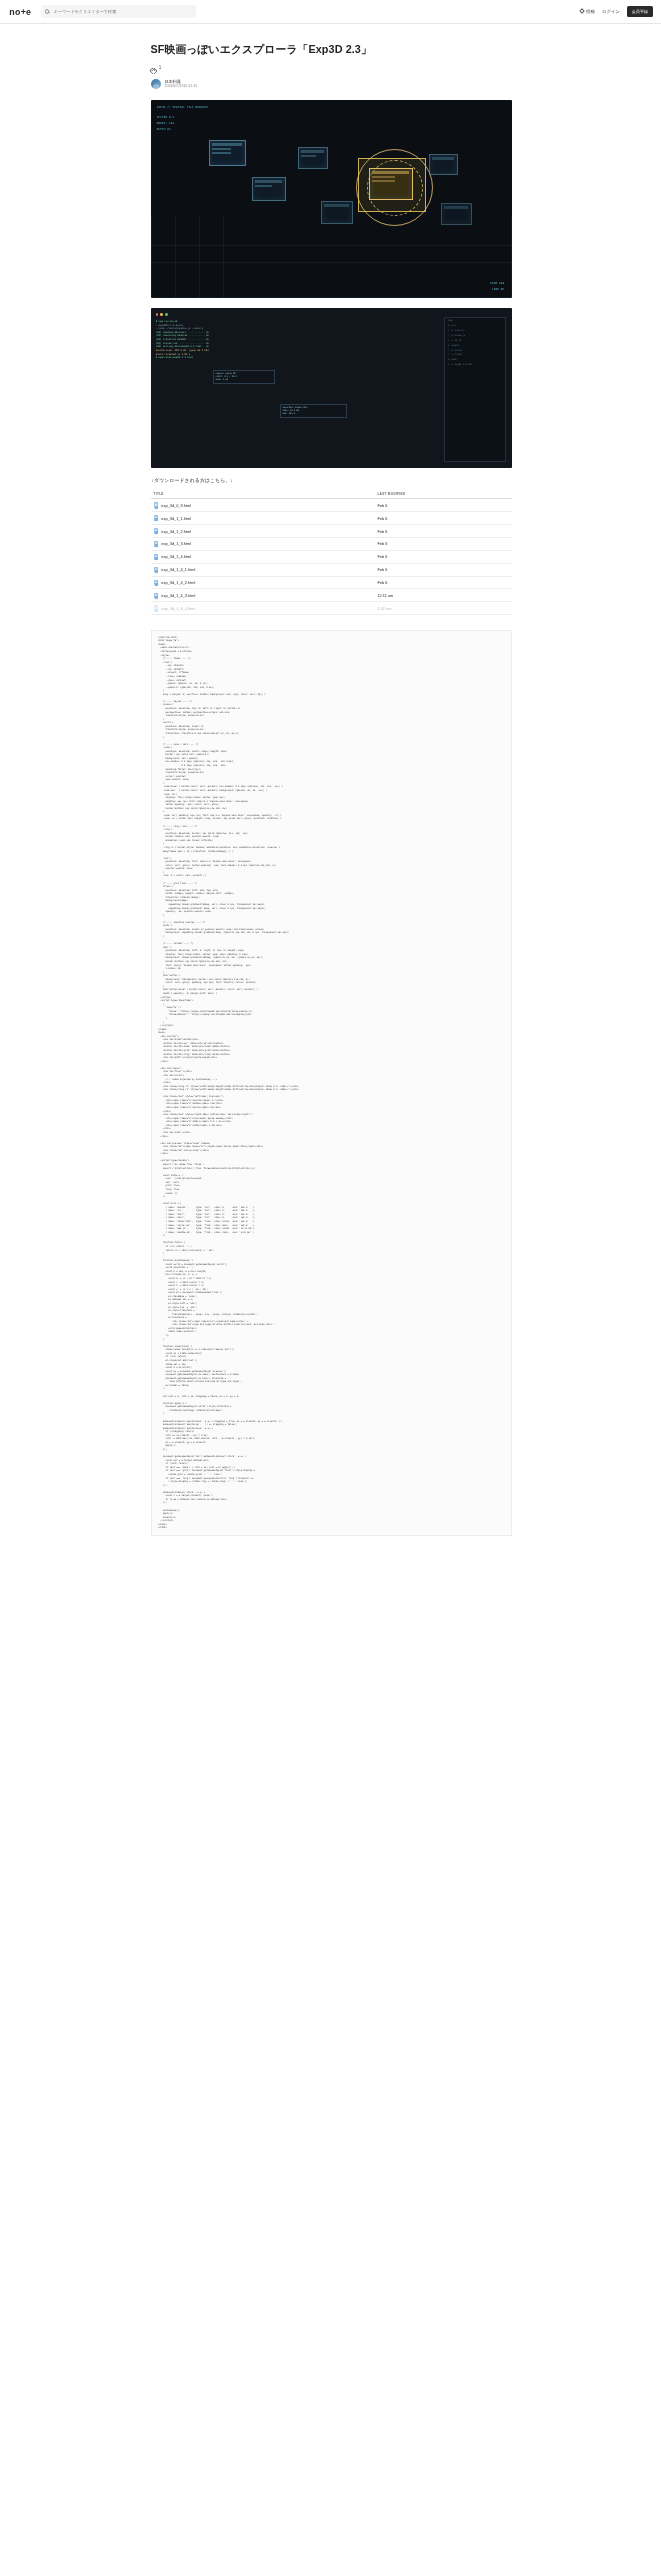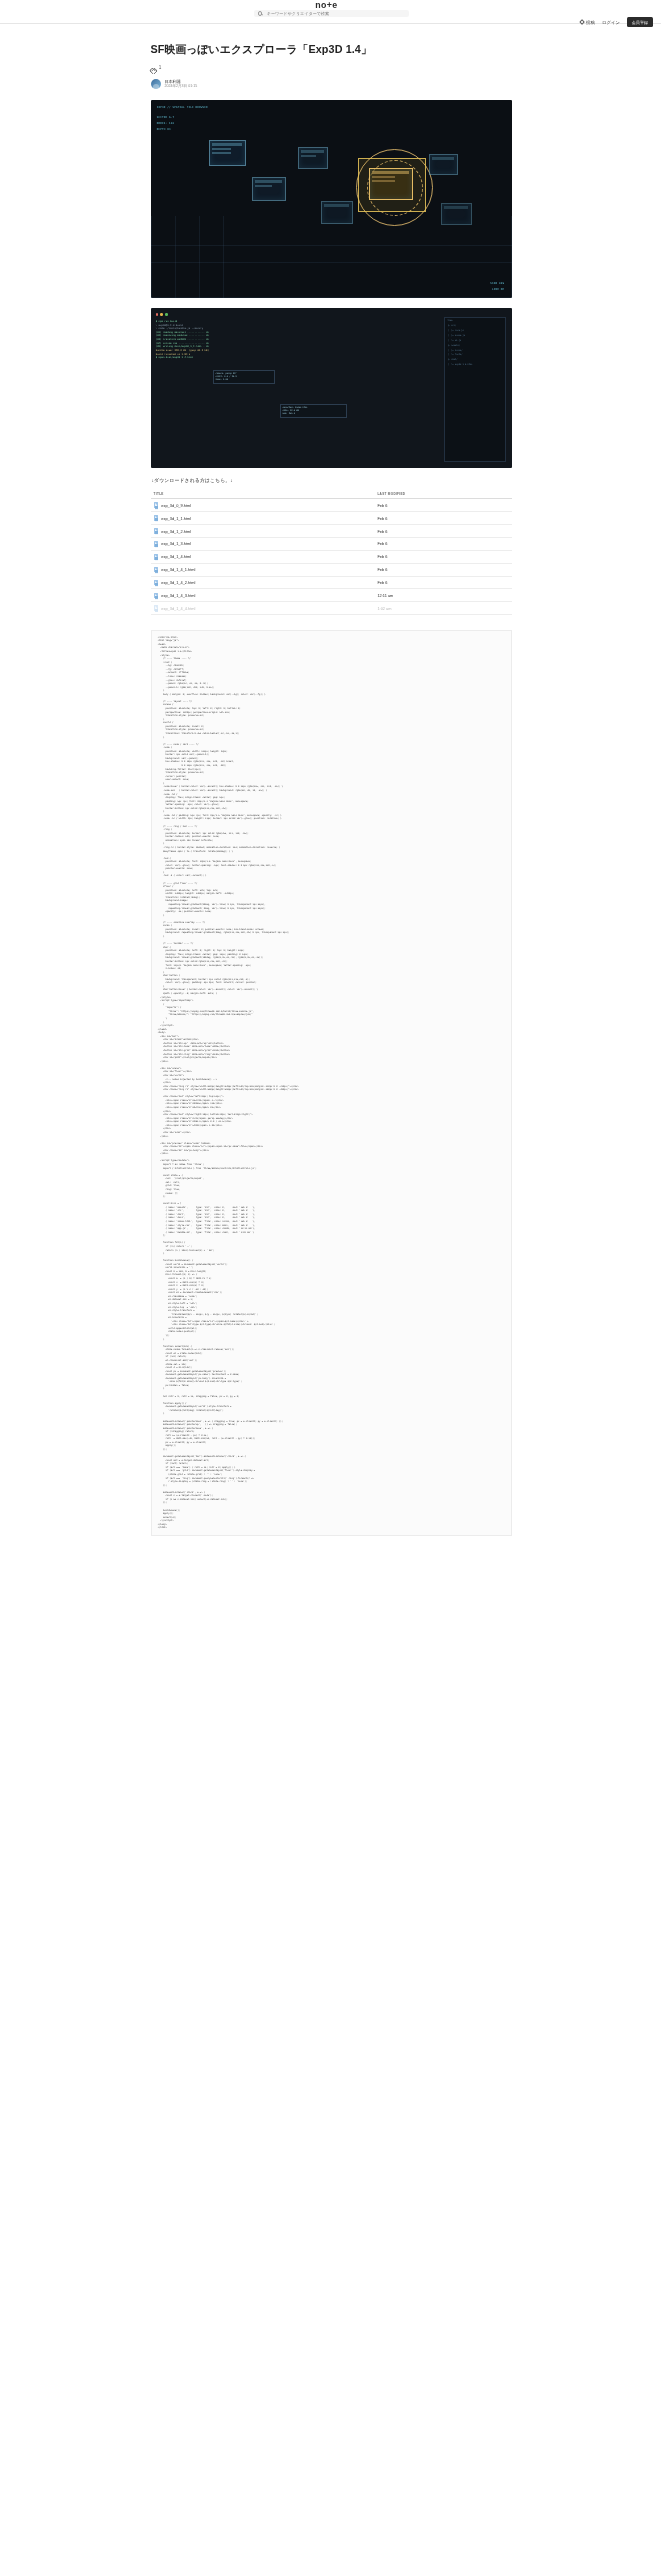--- a/index.html
+++ b/index.html
@@ -15,21 +15,20 @@
 
   
   .site-header {
     height: 24px;
     border-bottom: 0.5px solid #e6e6e6;
     display: flex;
     align-items: center;
     padding: 0 9.3px;
     background: #fff;
     position: relative;
-    flex-direction: column;
   }
   .logo {
     font-size: 8.8px;
     font-weight: 700;
     letter-spacing: 0.3px;
     color: #2c2c2c;
     margin-right: 9.3px;
     font-family: "Liberation Sans", sans-serif;
   }
   .search-box {
@@ -316,21 +315,21 @@
     </a>
     <a class="header-link">
       <span>ログイン</span>
     </a>
     <button class="btn-primary">会員登録</button>
   </div>
 </div>
 
 <div class="article">
 
-  <h1 class="article-title">SF映画っぽいエクスプローラ「Exp3D 1.4」</h1>
+  <h1 class="article-title">SF映画っぽいエクスプローラ「Exp3D 2.3」</h1>
 
   <div class="meta-row">
     <span class="heart-icon"></span>
     <span class="like-count">1</span>
   </div>
 
   <div class="author-row">
     <div class="avatar"></div>
     <div>
       <div class="author-name">日本利器</div>

